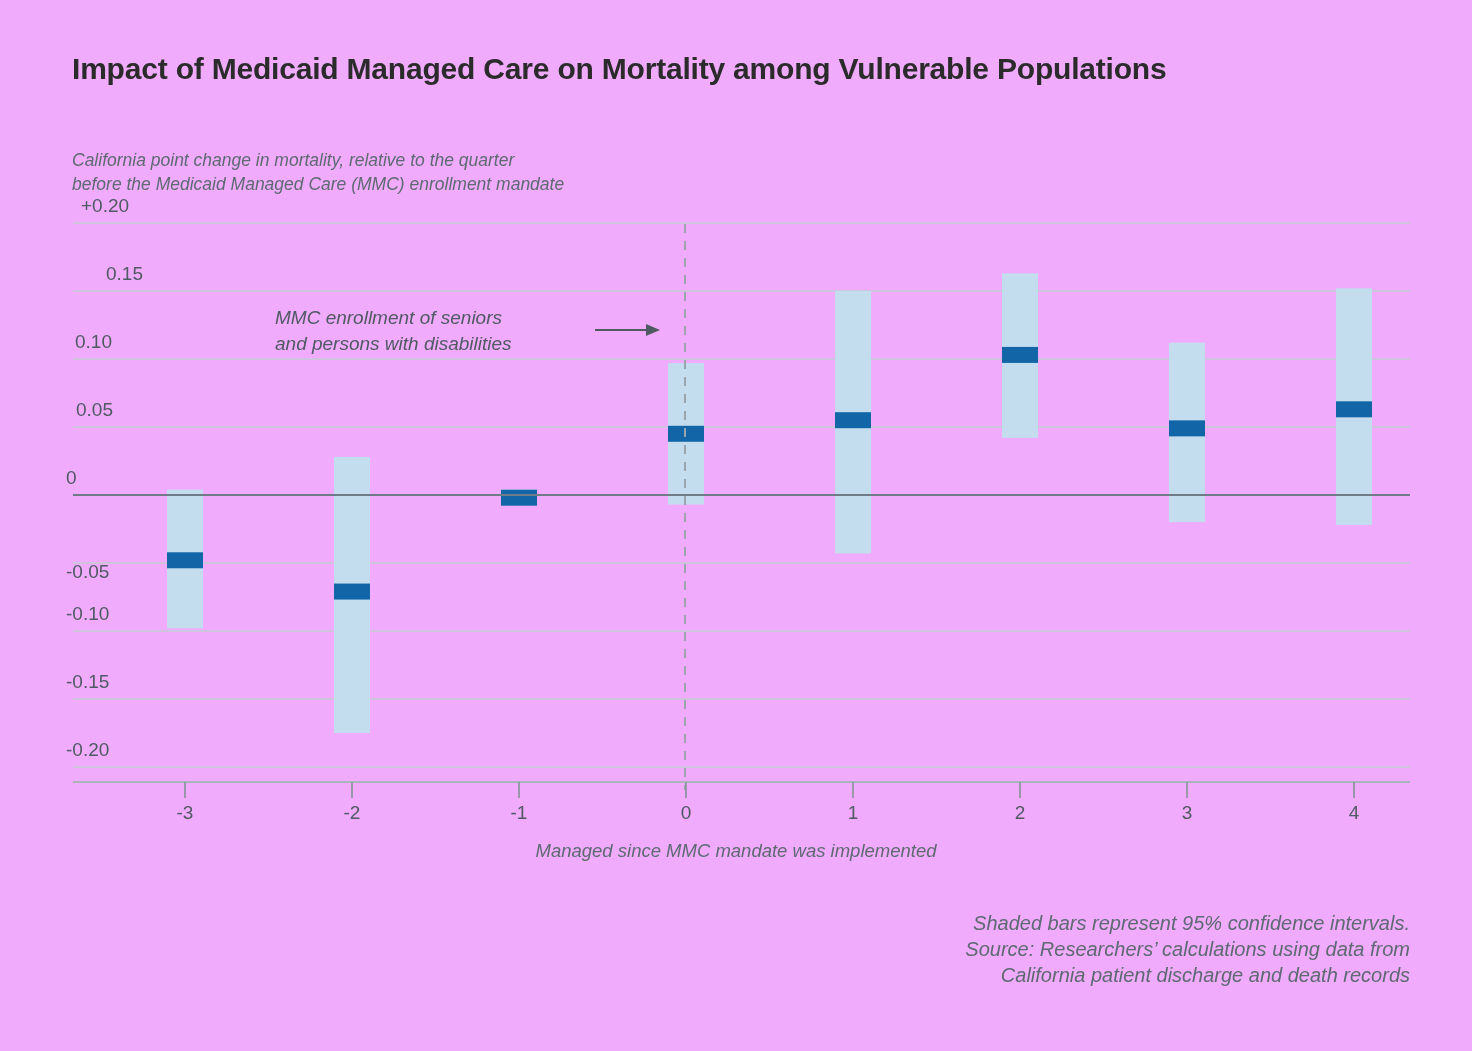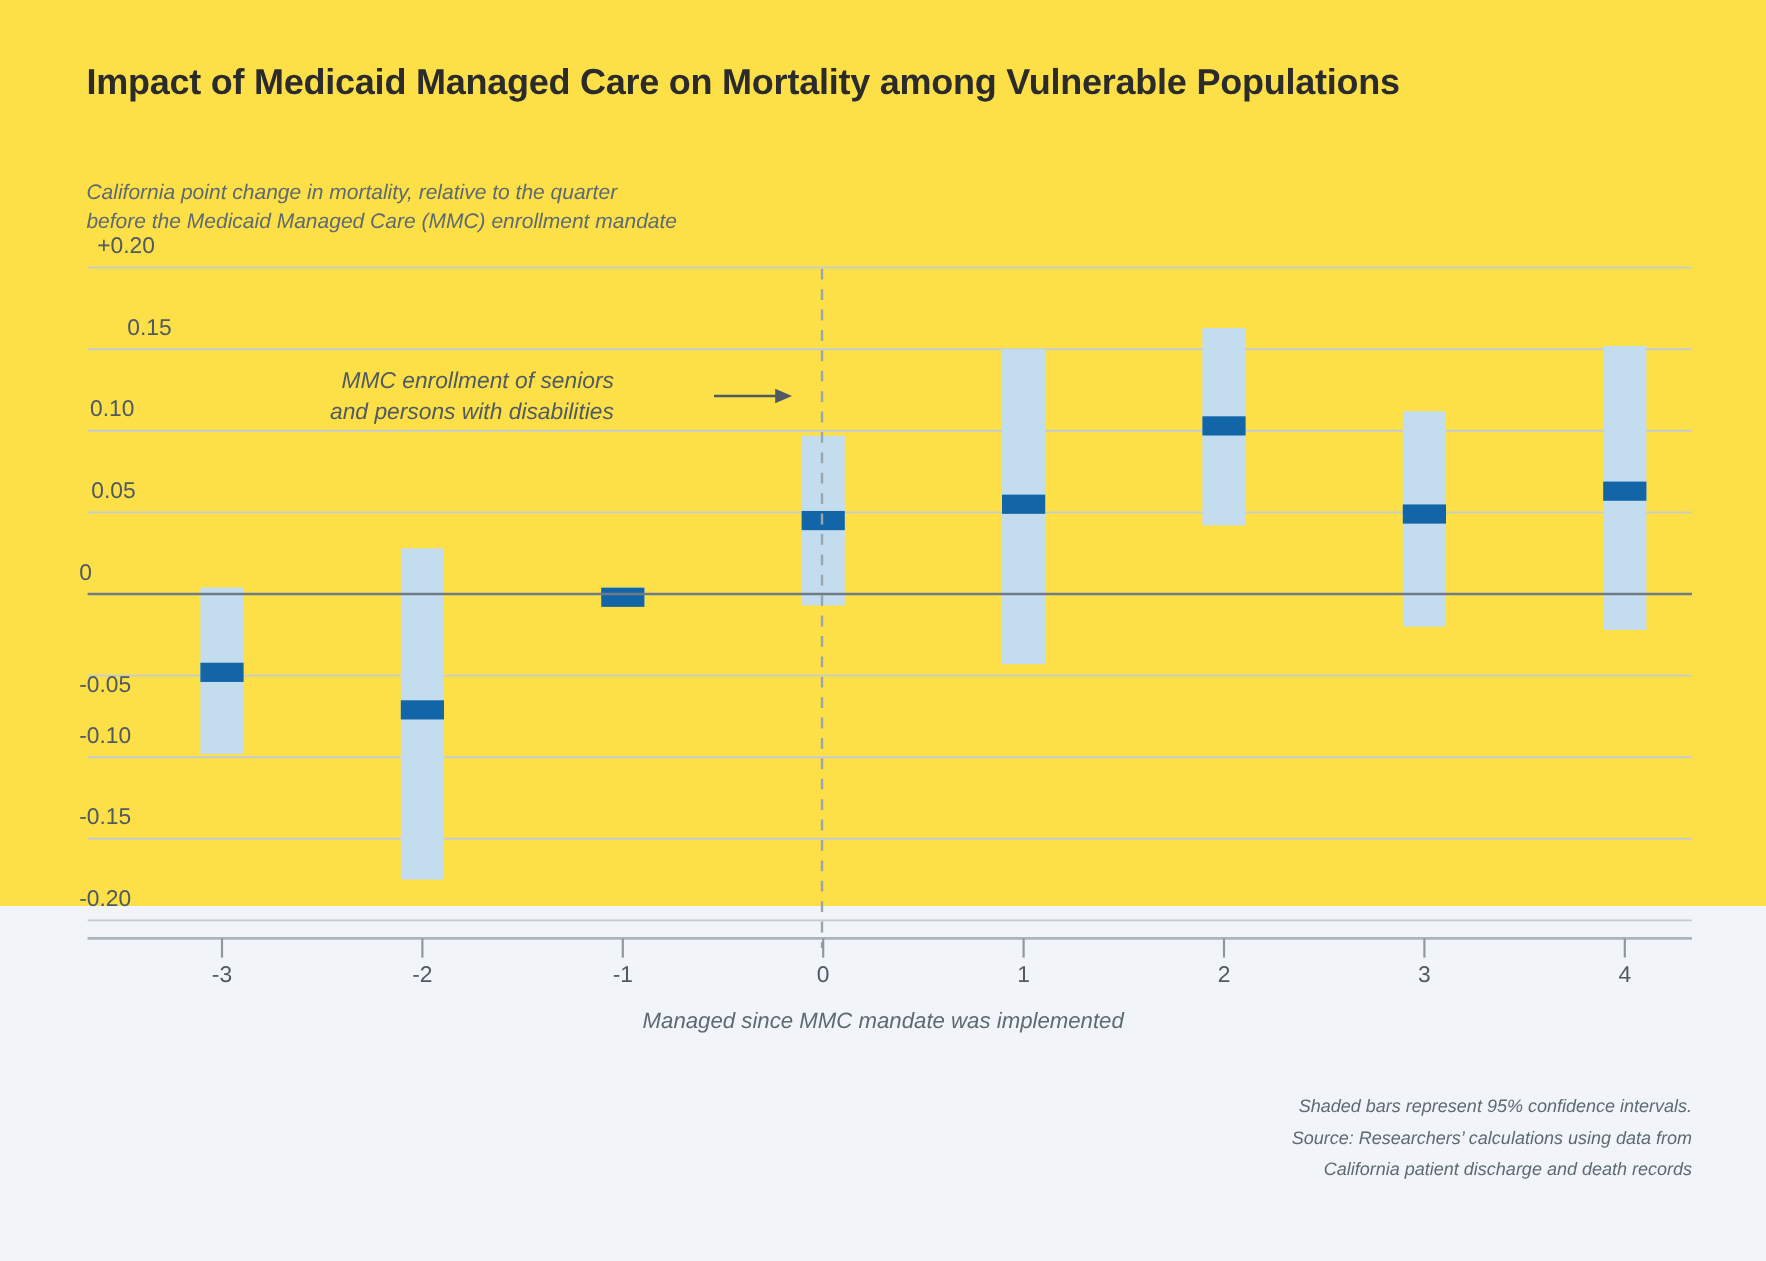--- a/index.html
+++ b/index.html
@@ -9,22 +9,22 @@
   body {
     width: 1472px;
     height: 1051px;
     background: #f1f5f9;
     font-family: "Liberation Sans", sans-serif;
     overflow: hidden;
   }
   .page {
     position: relative;
     width: 1472px;
-    height: 755px;
-    background: #fde047;
+    height: 1051px;
+    background: #f0abfc;
   }
   .title {
     position: absolute;
     left: 72px;
     top: 52px;
     font-size: 30px;
     font-weight: bold;
     color: #2b2b2b;
     letter-spacing: -0.2px;
     white-space: nowrap;
@@ -69,28 +69,28 @@
     white-space: nowrap;
   }
   .annotation {
     position: absolute;
     left: 275px;
     top: 305px;
     font-size: 19px;
     font-style: italic;
     color: #4f5a63;
     line-height: 26px;
-    text-align: right;
+    text-align: left;
     white-space: pre-line;
   }
   .footnote {
     position: absolute;
     right: 62px;
     top: 910px;
-    font-size: 15px;
+    font-size: 20px;
     font-style: italic;
     color: #5e6a72;
     line-height: 26px;
     text-align: right;
     white-space: pre-line;
   }
 </style>
 </head>
 <body>
 

